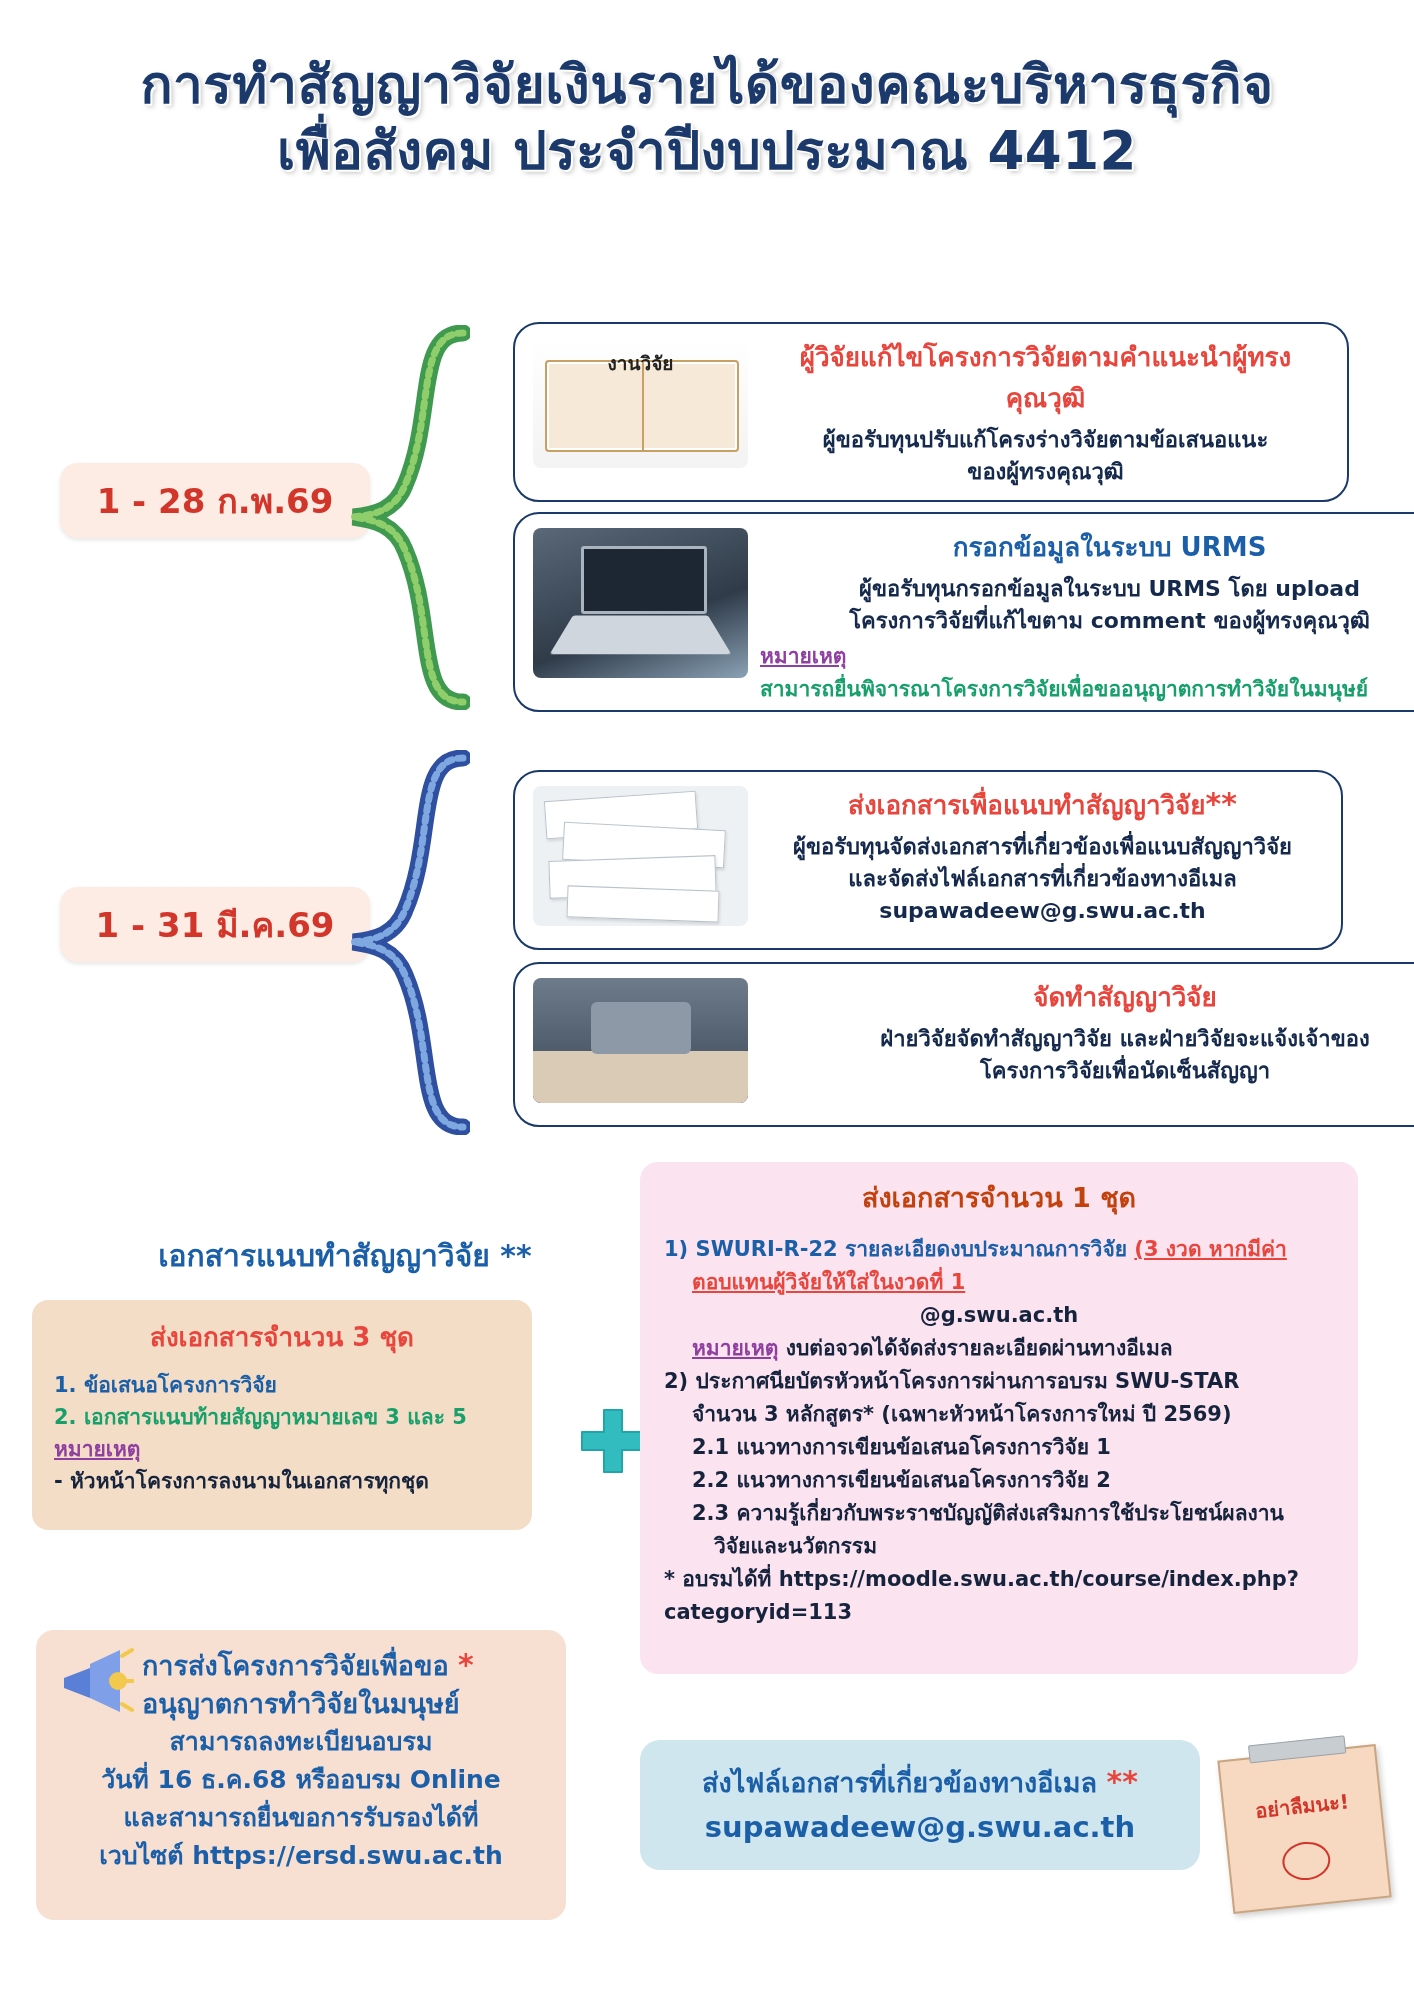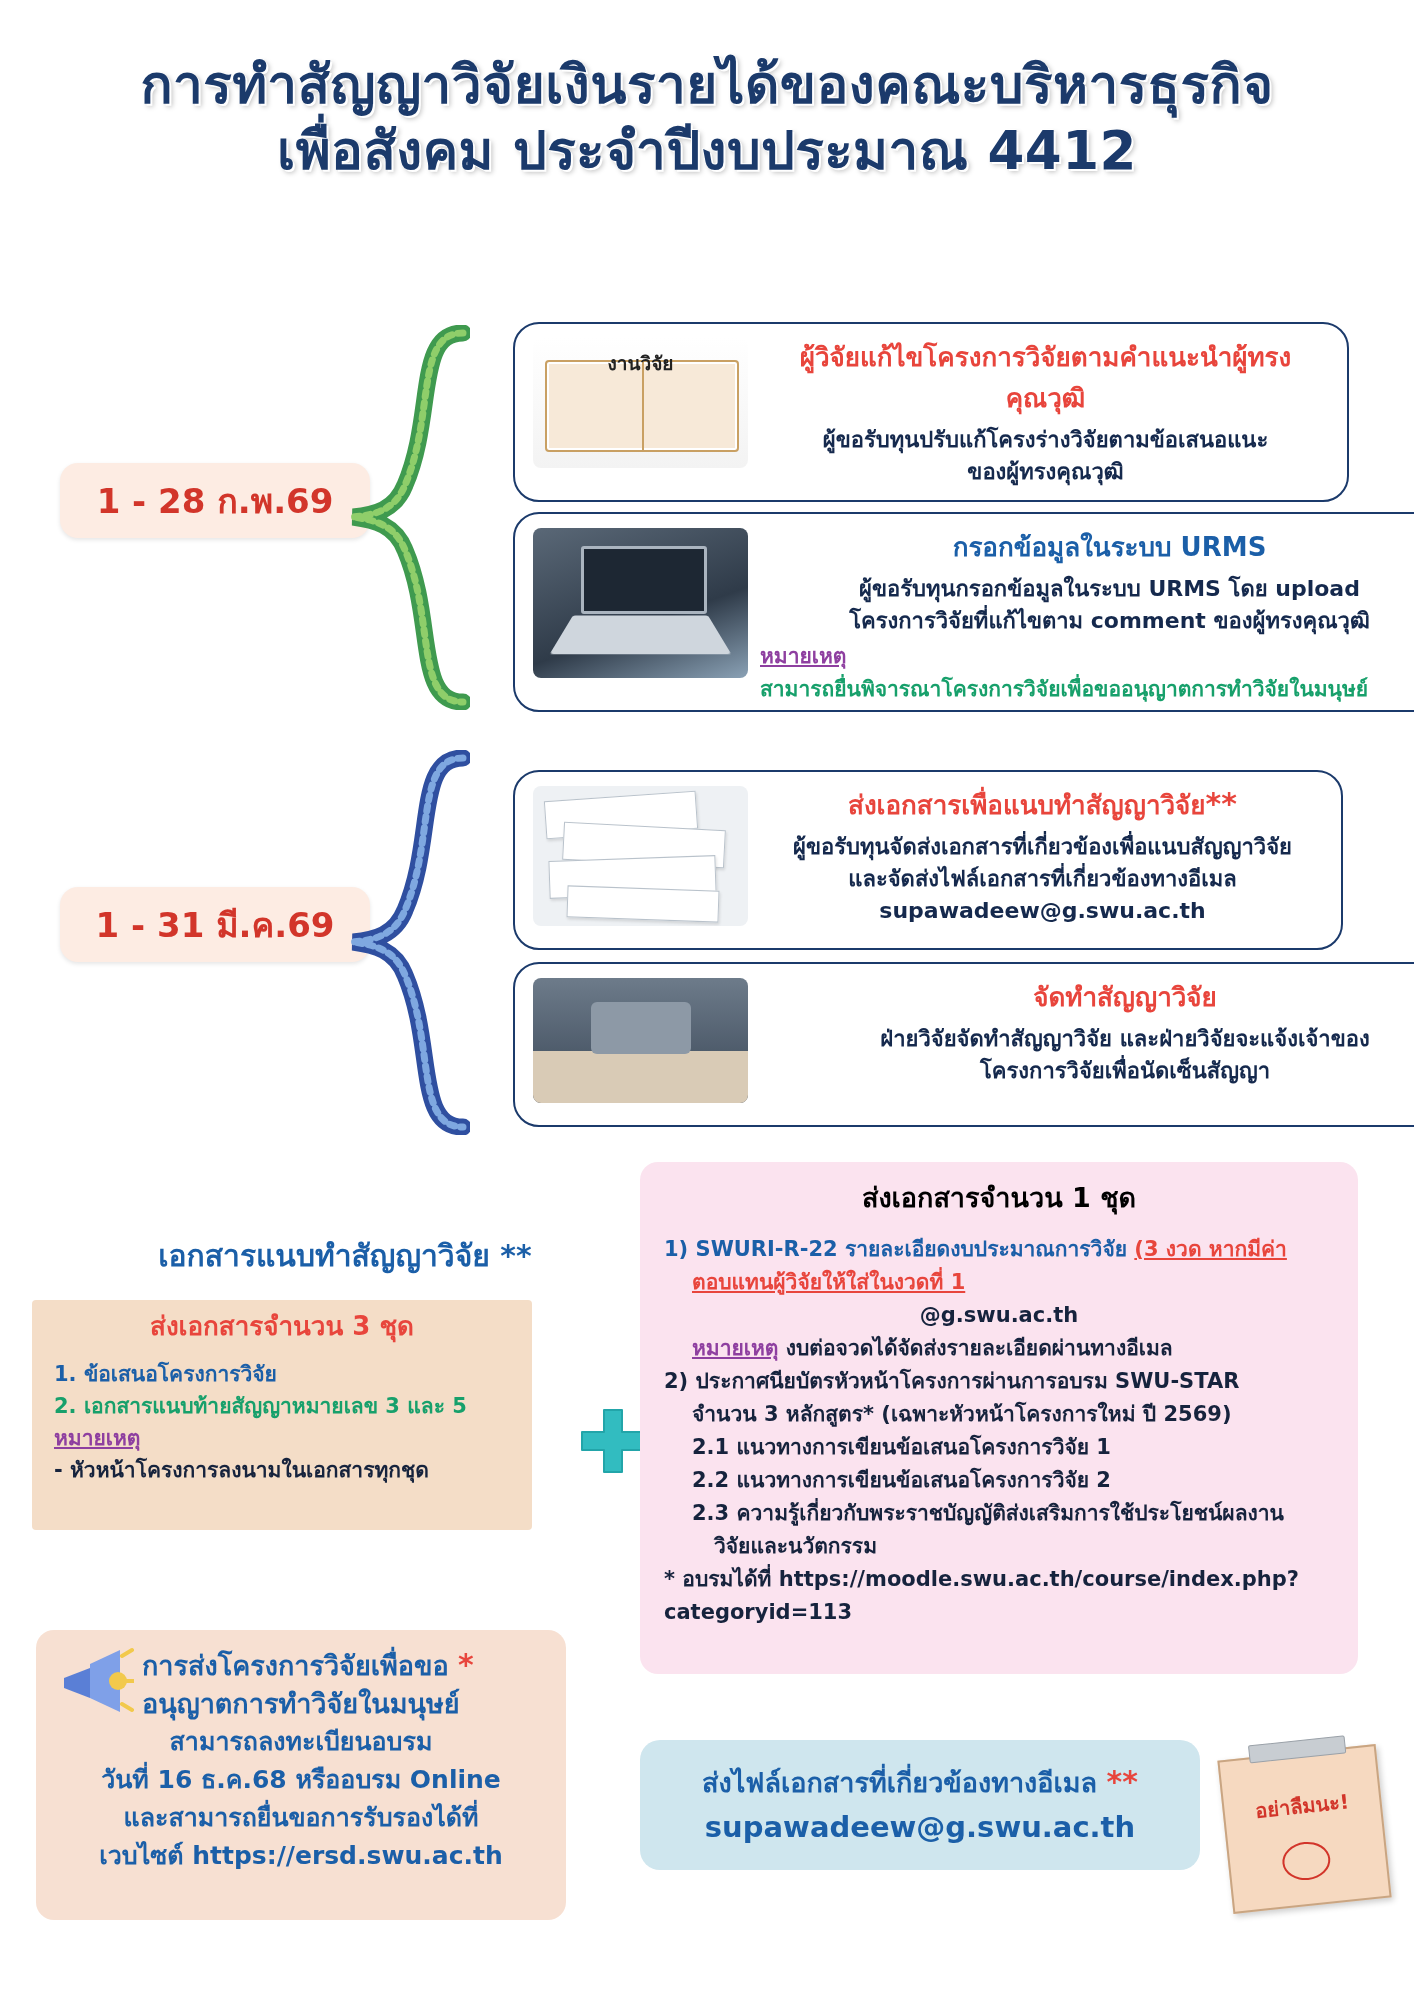--- a/index.html
+++ b/index.html
@@ -192,23 +192,23 @@
     font-weight: bold;
     color: #1b5fa8;
     font-size: 30px;
   }
   #docs-heading { left: 85px; top: 1232px; width: 520px; text-align: center; }
 
   #docs-box {
     position: absolute;
     left: 32px; top: 1300px; width: 500px; height: 230px;
     background: #f4ddc7;
-    border-radius: 4px;
+    border-radius: 16px;
     box-sizing: border-box;
-    padding: 5px 22px;
+    padding: 16px 22px;
   }
   #docs-box .box-title {
     color: #e8453c; font-weight: bold; font-size: 26px; text-align: center; margin-bottom: 12px;
   }
   #docs-box .li {
     font-size: 21px; font-weight: bold; line-height: 32px;
   }
   .c-blue { color: #1b5fa8; }
   .c-green { color: #17a06b; }
   .c-purple-u { color: #8e3fa0; text-decoration: underline; }
@@ -220,21 +220,21 @@
 
   #pink-box {
     position: absolute;
     left: 640px; top: 1162px; width: 718px; height: 512px;
     background: #fbe3ef;
     border-radius: 18px;
     box-sizing: border-box;
     padding: 14px 24px;
   }
   #pink-box .box-title {
-    color: #000000; font-weight: bold; font-size: 27px; text-align: center; margin-bottom: 14px;
+    color: #c2410c; font-weight: bold; font-size: 27px; text-align: center; margin-bottom: 14px;
   }
   #pink-box .item {
     font-size: 21px; font-weight: bold; line-height: 33px; color: #16233d;
   }
   .u-red { color: #e8453c; text-decoration: underline; }
   .t-red { color: #e8453c; }
   .indent1 { padding-left: 28px; }
   .indent2 { padding-left: 50px; }
   .center-line { text-align: center; }
 

